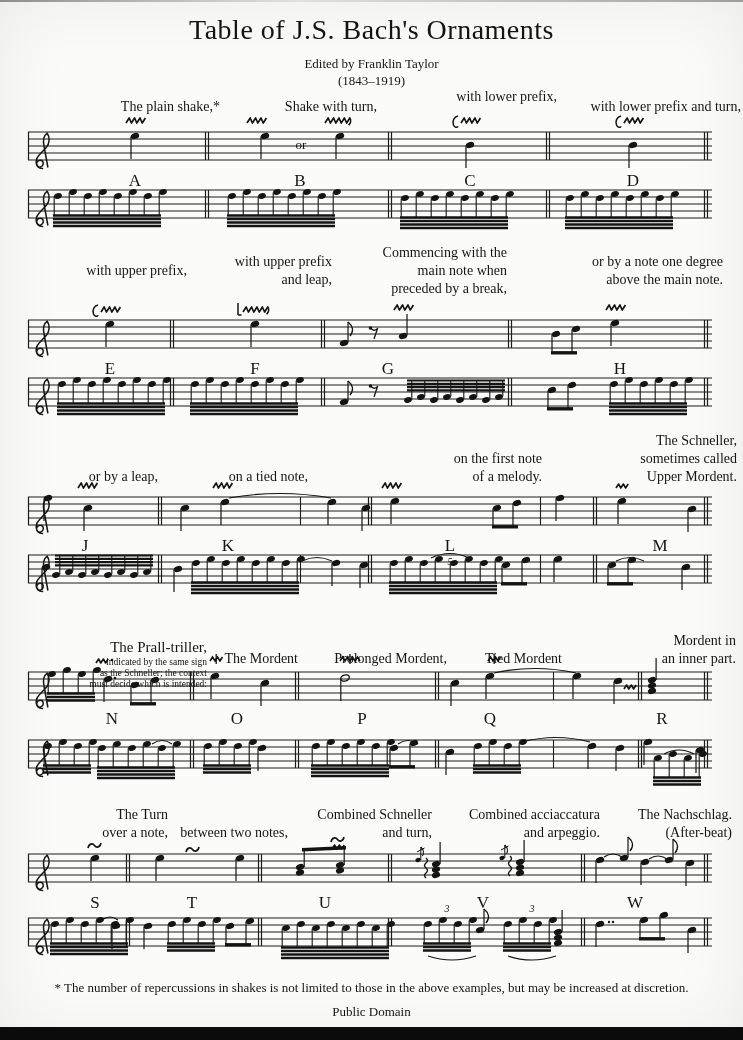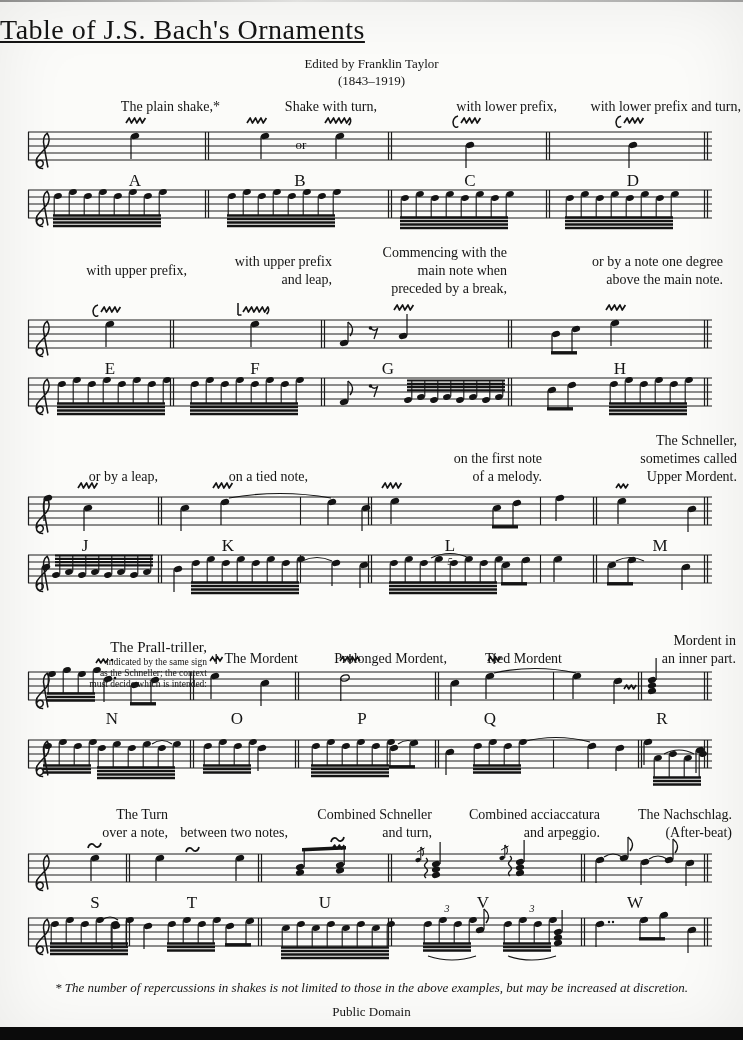--- a/index.html
+++ b/index.html
@@ -2,25 +2,25 @@
 <html><head>
 <meta charset="utf-8">
 <style>
   html,body{margin:0;padding:0;background:#e9e9e7;}
   .page{position:relative;width:743px;height:1040px;margin:0 auto;background:#fbfbf9;
         font-family:"Liberation Serif","DejaVu Serif",serif;color:#141414;overflow:hidden;
         box-shadow:inset 0 0 70px rgba(0,0,0,.07);}
   .topedge{position:absolute;top:0;left:0;right:0;height:2px;
            background:linear-gradient(to right,rgba(60,60,60,.55),rgba(120,120,120,.15) 40%,rgba(60,60,60,.45));}
   .bottombar{position:absolute;left:0;right:0;bottom:0;height:13px;background:#0b0b0b;}
-  .title{position:absolute;top:14px;left:0;width:100%;text-align:left;font-size:28px;letter-spacing:.5px;text-decoration:underline;}
+  .title{position:absolute;top:14px;left:0;width:100%;text-align:center;font-size:28px;letter-spacing:.5px;}
   .sub{position:absolute;left:0;width:100%;text-align:center;font-size:13px;}
   .cap{position:absolute;font-size:14px;line-height:18px;text-align:right;white-space:pre-line;}
   .subnote{display:block;font-size:9.5px;line-height:11px;margin-top:1px;}
-  .foot{position:absolute;top:980px;left:0;width:100%;text-align:center;font-size:13px;font-style:italic;}
+  .foot{position:absolute;top:980px;left:0;width:100%;text-align:center;font-size:13px;}
   .lic{position:absolute;top:1004px;left:0;width:100%;text-align:center;font-size:13px;}
   svg.sys{position:absolute;left:0;width:743px;}
   text.lt{font-family:"Liberation Serif","DejaVu Serif",serif;font-size:17px;fill:#141414;text-anchor:middle;}
   text.sm{font-family:"Liberation Serif","DejaVu Serif",serif;font-size:10px;font-style:italic;fill:#141414;text-anchor:middle;}
   text.or{font-family:"Liberation Serif","DejaVu Serif",serif;font-size:13px;fill:#141414;text-anchor:middle;}
   .arc{fill:none;stroke:#141414;stroke-width:1.2;}
 </style>
 </head>
 <body>
 
@@ -153,21 +153,21 @@
           <ellipse rx="4" ry="2.8" transform="translate(78,0) rotate(-18)" fill="#141414"></ellipse>
           <ellipse rx="4" ry="2.8" transform="translate(91,-3) rotate(-18)" fill="#141414"></ellipse>
         <path d="M3.8 -0.5V-19M16.8 -3.5V-19M29.8 -0.5V-19M42.8 -3.5V-19M55.8 -0.5V-19M68.8 -3.5V-19M81.8 -0.5V-19M94.8 -3.5V-19" stroke="#141414" stroke-width="1.1"></path>
         <path d="M-1 -19.5H97M-1 -16.2H97M-1 -12.9H97M-1 -9.6H97" stroke="#141414" stroke-width="2.2"></path>
       </g>
     </defs>
   </svg>
 
   <div class="cap" style="top:98px;left:40px;width:180px">The plain shake,*</div>
   <div class="cap" style="top:98px;left:207px;width:170px">Shake with turn,</div>
-  <div class="cap" style="top:98px;left:382px;width:175px">with lower prefix,</div>
+  <div class="cap" style="top:88px;left:382px;width:175px">with lower prefix,</div>
   <div class="cap" style="top:98px;left:536px;width:205px">with lower prefix and turn,</div>
 
   <svg class="sys" style="top:112px" height="140" viewBox="0 0 743 140">
     <use href="#st" x="28" y="20"></use>
       <use href="#st" x="28" y="78"></use>
     <path d="M28.5 20V48M28.5 78V106" stroke="#1c1c1c" stroke-width="1.2"></path>
     <use href="#clef" x="33" y="13"></use>
     <use href="#clef" x="33" y="71"></use>
     <use href="#db" x="205" y="20"></use>
       <use href="#db" x="205" y="78"></use>

